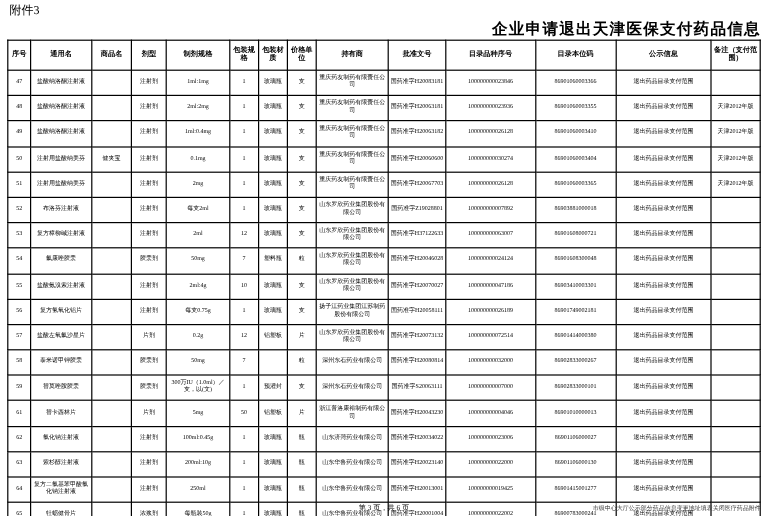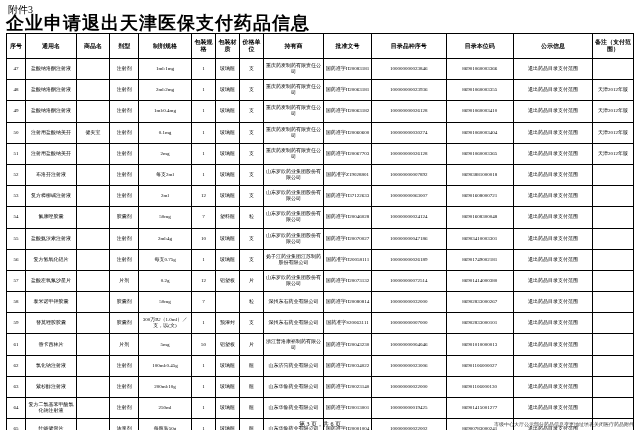--- a/index.html
+++ b/index.html
@@ -6,21 +6,21 @@
   body{
     width:640px;height:430px;
     background:#ffffff;
     font-family:"Liberation Serif", serif;
     color:#000;
     overflow:hidden;
   }
   .page{position:relative;width:640px;height:430px;box-sizing:border-box;padding:4px 6px 0 6px;}
   .attach{font-size:10px;line-height:11px;margin:0 0 1px 2px;font-family:"Liberation Serif",serif;}
   .title{
-    text-align:left;font-size:18px;font-weight:bold;letter-spacing:1px;
+    text-align:right;font-size:13px;font-weight:bold;letter-spacing:1px;
     line-height:15px;margin:0 0 2px 0;
     font-family:"Liberation Serif",serif;
   }
   table.grid{
     border-collapse:collapse;
     width:628px;
     table-layout:fixed;
     font-size:5px;
     line-height:6px;
   }

